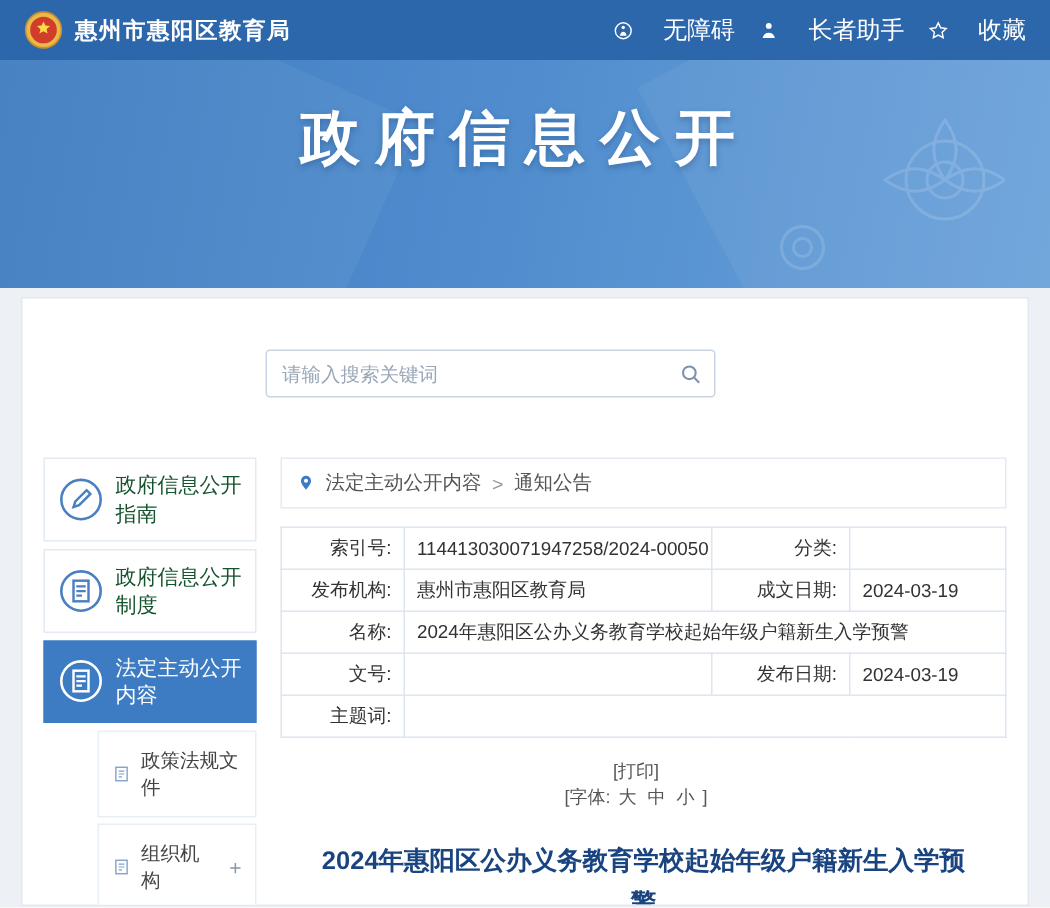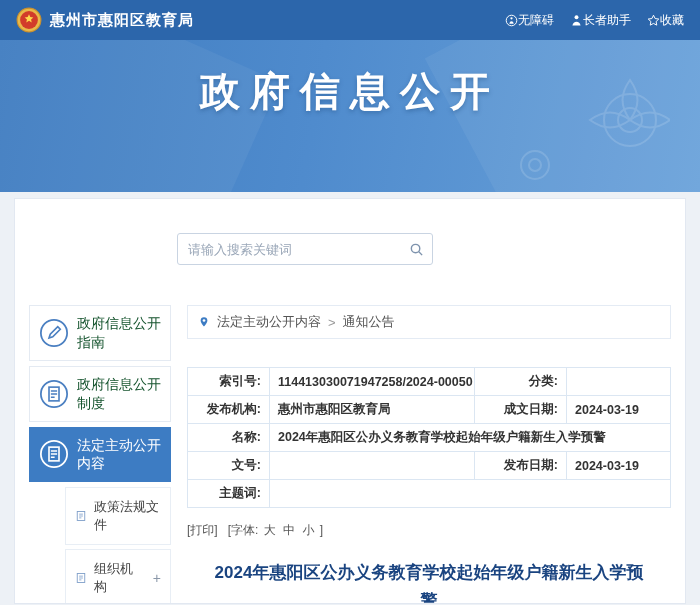--- a/index.html
+++ b/index.html
@@ -4,38 +4,38 @@
 <style>
   * { box-sizing: border-box; margin: 0; padding: 0; }
   html,body { width:700px; height:605px; overflow:hidden; }
   body { font-family:"Liberation Sans","DejaVu Sans",sans-serif; background:#edf1f6; }
 
   
   .topbar { height:40px; background:#2c66ab; display:flex; align-items:center; justify-content:space-between; padding:0 16px; }
   .brand { display:flex; align-items:center; gap:8px; cursor:pointer; }
   .brand-text { color:#fff; font-size:15px; font-weight:bold; letter-spacing:1px; }
   .top-links { display:flex; align-items:center; gap:16px; }
-  .top-link { display:flex; align-items:center; gap:0; color:#fff; font-size:12px; cursor:pointer; text-decoration:none; }
+  .top-link { display:flex; align-items:center; gap:20px; color:#fff; font-size:16px; cursor:pointer; text-decoration:none; }
 
   
   .banner { height:152px; position:relative; overflow:hidden;
             background:linear-gradient(100deg,#3f7cc0 0%,#4f8bcd 45%,#6aa2da 100%); }
   .banner-title { position:relative; z-index:2; text-align:center; padding-top:24px;
                   color:#fff; font-size:40px; font-weight:bold; letter-spacing:10px;
                   text-shadow:0 2px 4px rgba(20,60,110,.35); }
   .deco { position:absolute; z-index:1; opacity:.14; }
   .deco-band1 { left:-60px; top:-30px; width:300px; height:260px; background:#fff; transform:rotate(24deg); opacity:.05; }
   .deco-band2 { right:-40px; top:-60px; width:260px; height:300px; background:#fff; transform:rotate(-28deg); opacity:.06; }
 
   
   .card { margin:6px 14px 0; background:#fff; border:1px solid #e2e8f1; height:406px; overflow:hidden; padding:0 14px; }
 
   
   .search-row { margin:34px 0 0 148px; }
-  .search-box { position:relative; width:256px; }
+  .search-box { position:relative; width:300px; }
   .search-box input { width:100%; height:32px; border:1px solid #c9d4e2; border-radius:3px;
                       padding:0 38px 0 10px; font-size:13px; color:#333; outline:none;
                       font-family:"Liberation Sans",sans-serif; }
   .search-box input::placeholder { color:#9aa7b8; }
   .search-btn { position:absolute; right:0; top:0; width:34px; height:32px; background:transparent;
                 border:none; cursor:pointer; display:flex; align-items:center; justify-content:center; }
 
   
   .columns { display:flex; gap:16px; margin-top:40px; }
 
@@ -53,26 +53,26 @@
   .side-item.active .doc-ic { color:#2f7ed8; }
   .side-item .expand { margin-left:auto; color:#8a97a8; font-size:14px; }
 
   
   .main { flex:1; min-width:0; }
   .crumb { border:1px solid #e4ebf4; height:34px; display:flex; align-items:center; gap:7px;
            padding:0 10px; font-size:13px; color:#555; }
   .crumb a { color:#555; text-decoration:none; cursor:pointer; }
   .crumb .sep { color:#999; }
 
-  table.meta { width:100%; border-collapse:collapse; margin-top:28px; font-size:12.5px; color:#333; table-layout:fixed;font-weight:bold; }
+  table.meta { width:100%; border-collapse:collapse; margin-top:12px; font-size:12.5px; color:#333; table-layout:fixed; }
   table.meta td { border:1px solid #dbe6f2; padding:5px 8px; overflow:hidden; white-space:nowrap; }
   td.lbl { text-align:right; color:#333; }
   col.c1 { width:82px; } col.c2 { width:205px; } col.c3 { width:92px; }
 
-  .toolbar { display:flex; align-items:center; margin-top:14px; font-size:12px; color:#555; }
+  .toolbar { display:flex; align-items:center; margin-top:14px; font-size:12px; color:#555;flex-direction:column; }
   .toolbar .seg { margin-right:10px; }
   .toolbar .font-size-opt { cursor:pointer; margin:0 2px; }
   .share { margin-left:auto; display:flex; align-items:center; gap:6px; }
   .share-label { font-size:12px; color:#555; margin-right:2px; }
   .share-ic { width:20px; height:20px; border-radius:50%; display:flex; align-items:center; justify-content:center; cursor:pointer; }
   .share-wechat { background:#4db34d; } .share-weibo { background:#e8573f; } .share-qq { background:#3b99d8; }
 
   .article-title { margin:20px auto 0; max-width:440px; text-align:center; font-size:17px;
                    font-weight:bold; color:#1a4480; line-height:1.65; }
 </style>

